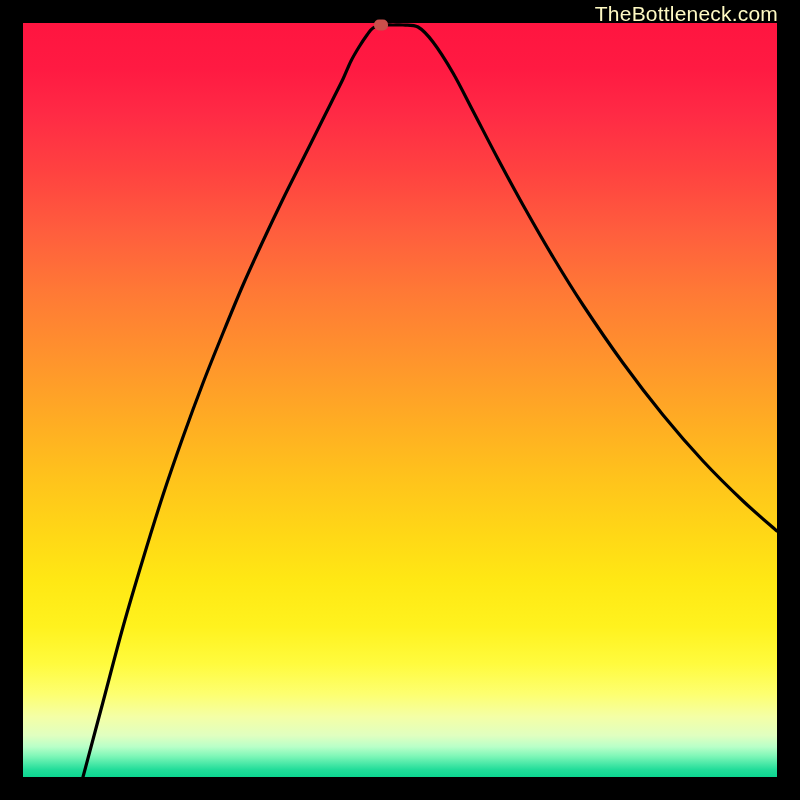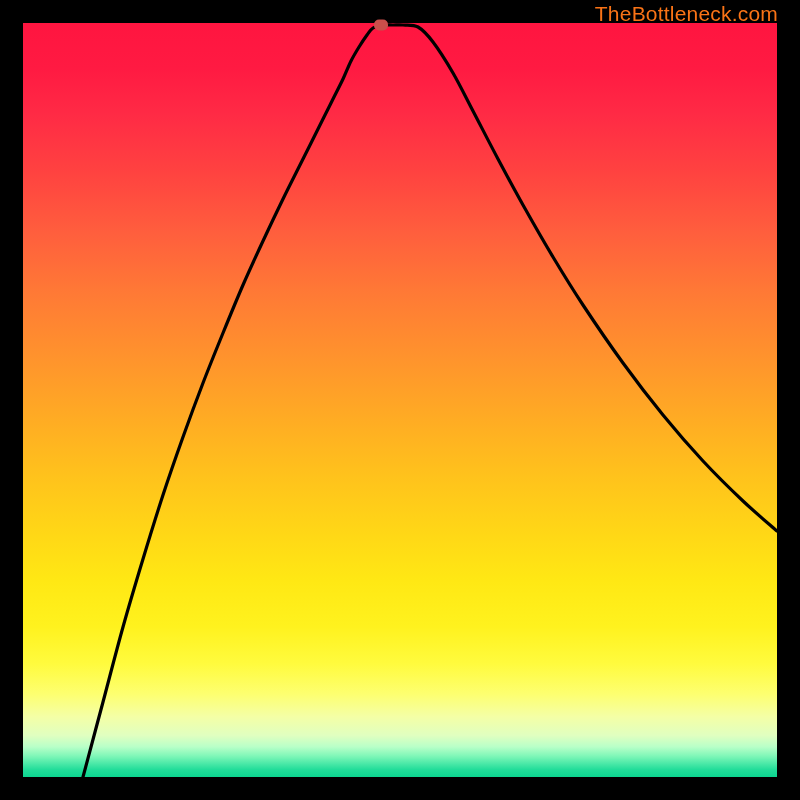--- a/index.html
+++ b/index.html
@@ -38,21 +38,21 @@
       #80f7b8 97.2%,
       #4ce9a8 98.2%,
       #23dd9a 99%,
       #0cd590 100%
     );
   }
   .watermark {
     position: absolute;
     top: 2px;
     right: 22px;
-    color: #f97316;
+    color: #fef9c3;
     font-size: 21px;
     font-weight: 400;
     letter-spacing: 0.2px;
     z-index: 5;
     margin-left: 34px;
   }
   svg.curve {
     position: absolute;
     left: 0;
     top: 0;

